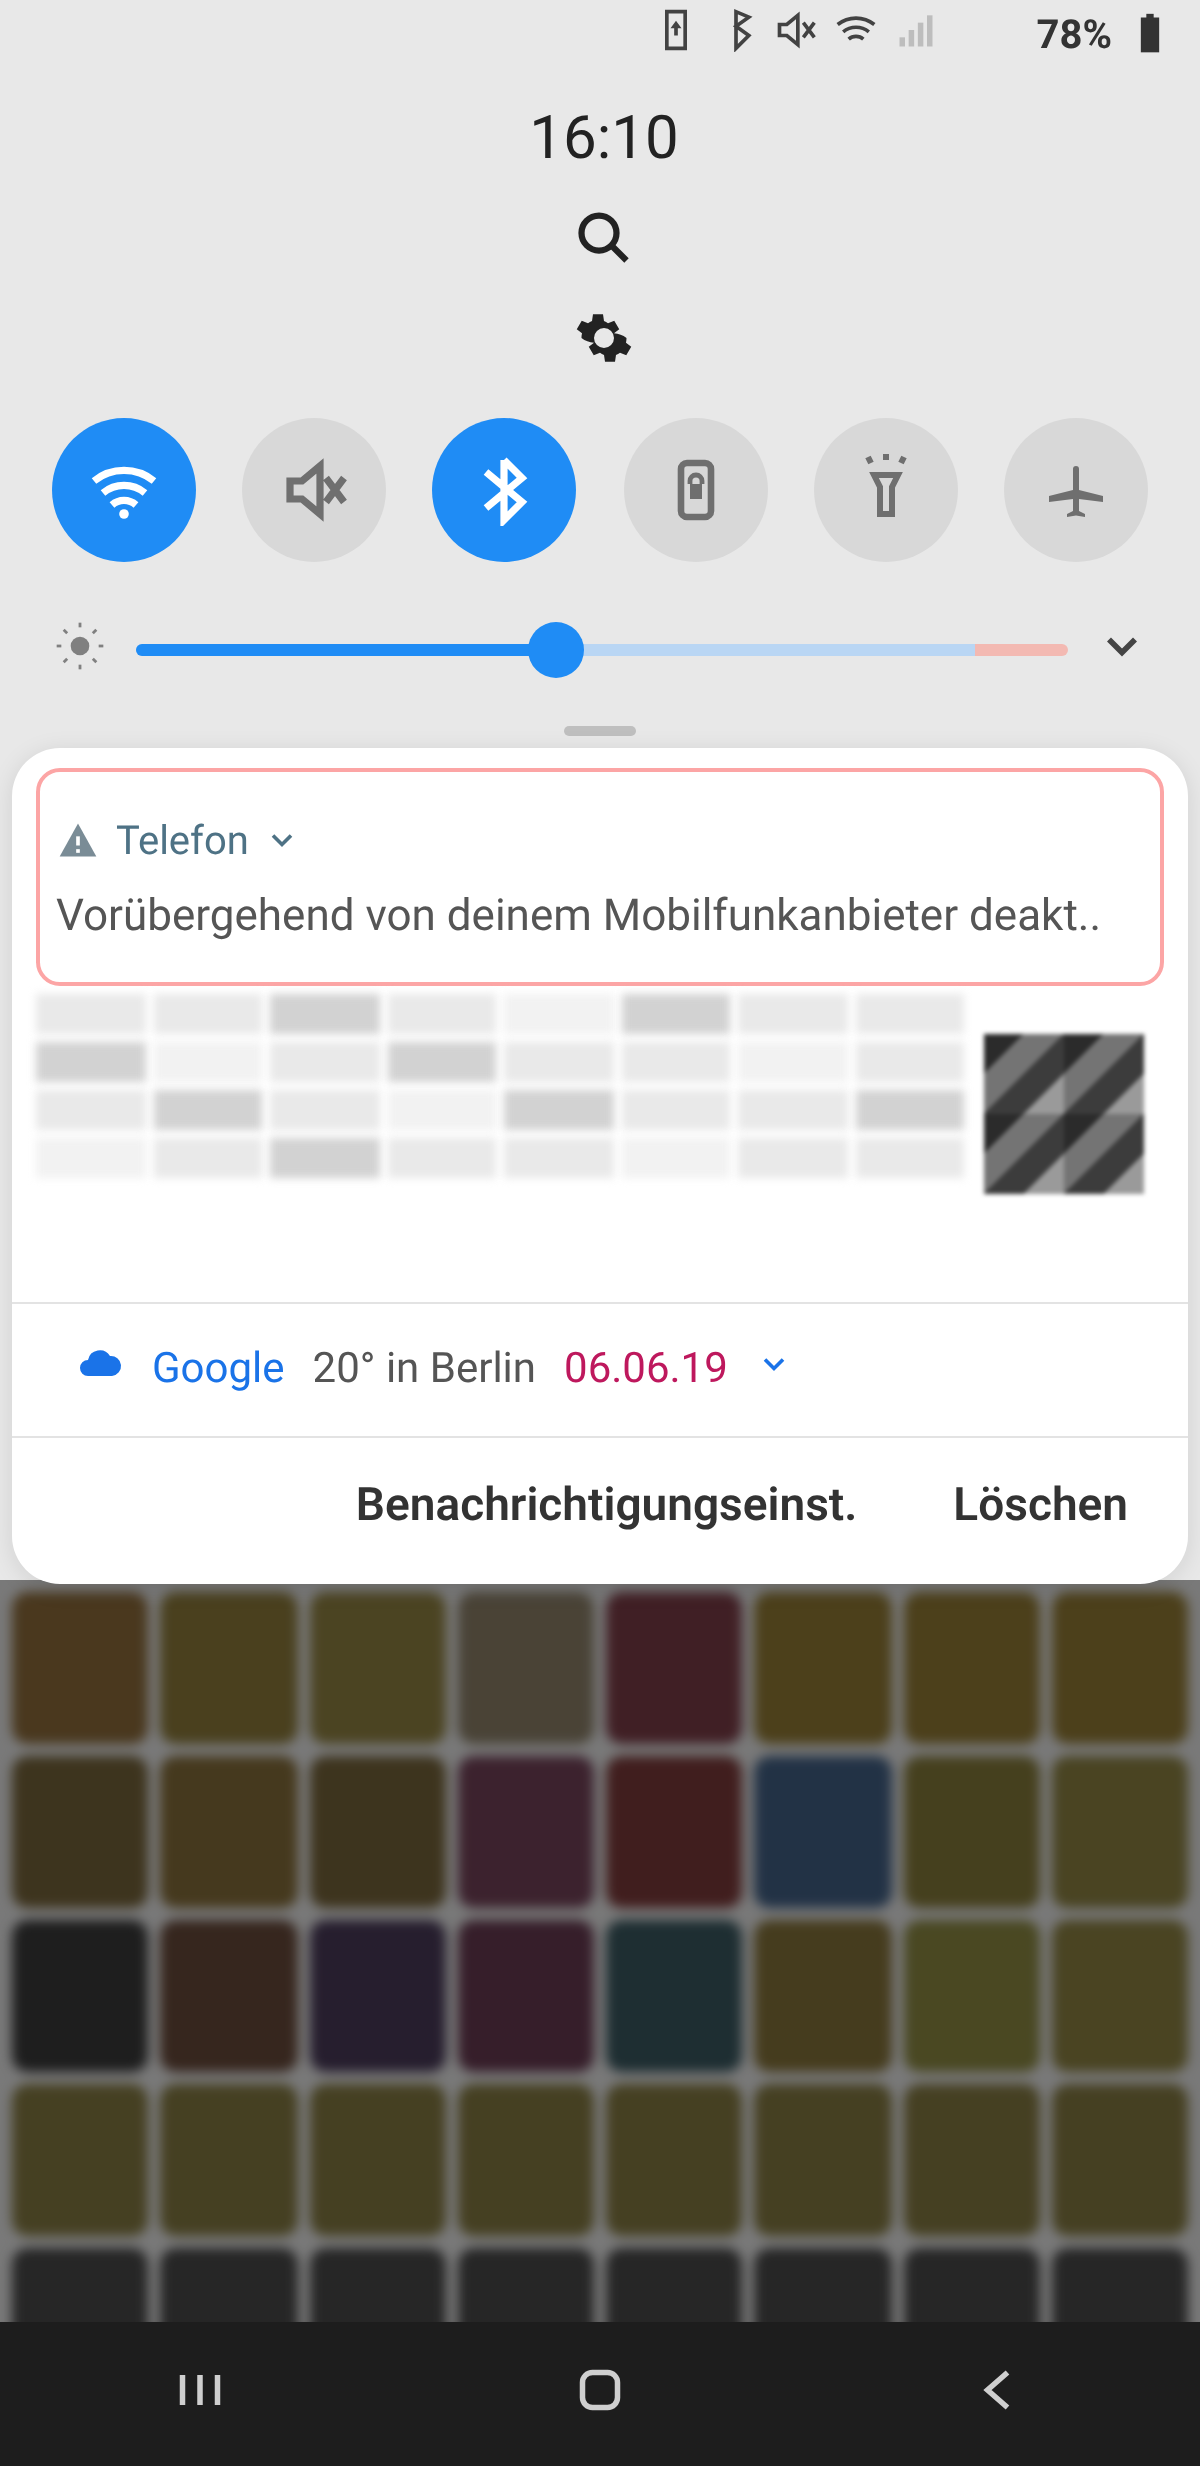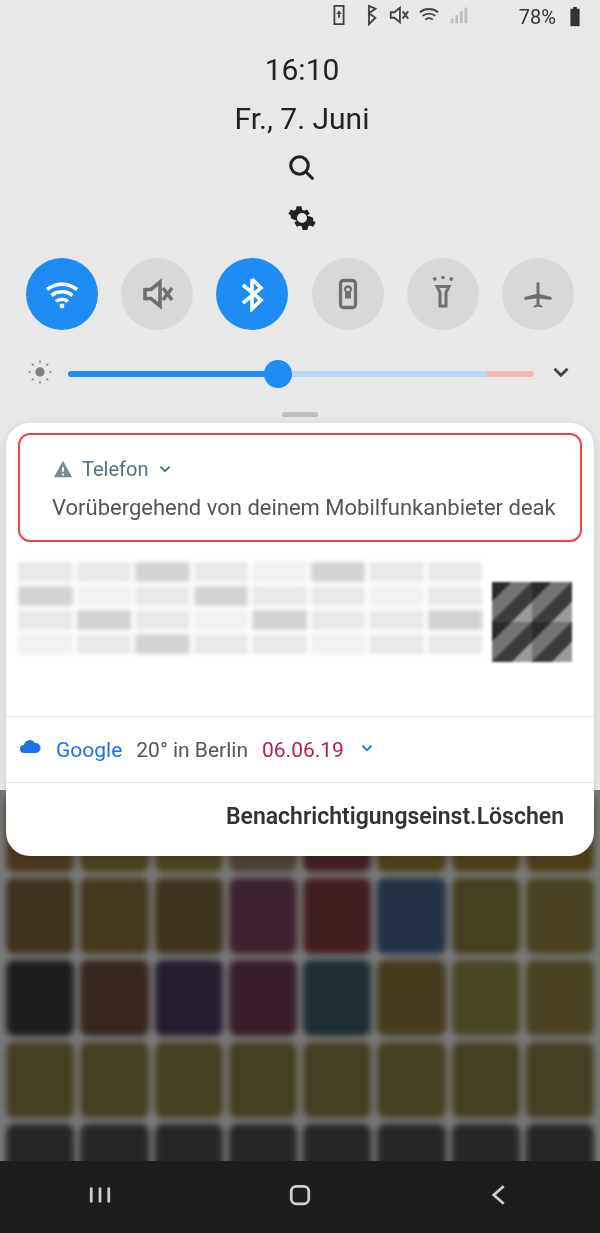--- a/index.html
+++ b/index.html
@@ -16,21 +16,21 @@
     height: 34px;
     display: flex;
     align-items: center;
     justify-content: flex-end;
     padding: 0 14px;
     gap: 8px;
     color: #424242;
     font-size: 20px;
   }
   .status-bar svg { width: 22px; height: 22px; fill: #424242; }
-  .battery-pct { font-size: 20px; font-weight: 400; color:#333;margin-left:41px;}
+  .battery-pct { font-size: 20px; font-weight: 700; color:#333;margin-left:41px;}
   .battery-icon-wrap { display:inline-flex; align-items:center; }
   
   .header {
     display: flex;
     align-items: center;
     padding: 18px 22px 8px 26px;
     gap: 14px;
     flex-direction: column;
   }
   .clock { font-size: 30px; color:#222; }
@@ -81,24 +81,24 @@
   }
   
   .card {
     background:#fff;
     border-radius: 24px;
     margin: 0 6px;
     box-shadow: 0 2px 12px rgba(0,0,0,.10);
     overflow:hidden;
   }
   .notif {
-    padding: 22px 24px 20px 32px;
-    border: 2px solid #ef4444;
+    padding: 22px 24px 20px 8px;
+    border: 2px solid #fca5a5;
     border-radius: 12px;
-    margin: 10px 12px 20px 12px;
+    margin: 10px 12px 4px 12px;
   }
   .notif-hdr {
     display:flex; align-items:center; gap:8px;
     color:#4e7285; font-size:20px; margin-bottom:14px;
   }
   .notif-hdr svg.app { width:22px; height:22px; fill:#7a8c96; }
   .notif-hdr svg.chev { width:18px; height:18px; fill:#4e7285; }
   .notif-title { font-size:26px; font-weight:600; color:#111; margin-bottom:8px;}
   .notif-body  { font-size:22px; color:#555; white-space:nowrap; overflow:hidden; text-overflow:clip;}
   
@@ -115,31 +115,31 @@
     width:80px; height:80px; margin:20px 10px 0 10px;
     background:
       linear-gradient(135deg,#2b2b2b 25%,#747474 25% 50%,#3c3c3c 50% 75%,#9a9a9a 75%);
     background-size: 40px 40px;
     filter: blur(1px);
   }
   .divider { height:1px; background:#e3e3e3; }
   
   .grow {
     display:flex; align-items:center; gap:14px;
-    padding: 18px 12px;
+    padding: 18px 32px;
     font-size:21px;
   }
   .grow .gicon svg{ width:24px; height:24px; fill:#1a73e8;}
   .glabel{ color:#1a73e8;}
   .gtemp{ color:#555;}
   .gdate{ color:#be185d;}
   .grow .chev svg{width:18px;height:18px;fill:#1a73e8;}
   
   .card-footer {
-    display:flex; justify-content:flex-end; 
+    display:flex; justify-content:flex-end; gap:48px;
     padding: 20px 30px 26px 30px;
     font-size:23px; font-weight:600; color:#333;
   }
   
   .bg-dim {
     position:absolute; left:0; right:0; bottom:0;
     top: 790px;
     background: rgba(30,30,30,.55);
     z-index:-1;
   }
@@ -222,21 +222,20 @@
   <span class="battery-icon-wrap">
     <svg viewBox="0 0 24 24">
         <rect x="7" y="3" width="10" height="19" fill="#333"></rect>
         <rect x="10" y="1" width="4" height="3" fill="#333"></rect>
       </svg>
   </span>
 </div>
 
 <div class="header">
   <div class="clock">16:10</div>
-  <div class="date">Fr., 7. Juni</div>
   <div class="hdr-icon">
     <svg viewBox="0 0 24 24">
         <circle cx="10" cy="10" r="7" fill="none" stroke="#222" stroke-width="2.5"></circle>
         <line x1="15" y1="15" x2="21" y2="21" stroke="#222" stroke-width="2.5"></line>
       </svg>
   </div>
   <div class="hdr-icon">
     <svg viewBox="0 0 24 24">
         <path d="M12 8a4 4 0 1 0 0 8 4 4 0 0 0 0-8zm9 4a9 9 0 0 1-.2 1.9l2.1 1.6-2 3.4-2.5-1a7 7 0 0 1-1.6.9l-.4 2.7h-4l-.4-2.7a7 7 0 0 1-1.6-.9l-2.5 1-2-3.4 2.1-1.6A9 9 0 0 1 3 12a9 9 0 0 1 .2-1.9L1.1 8.5l2-3.4 2.5 1a7 7 0 0 1 1.6-.9L7.6 2.5h4l.4 2.7a7 7 0 0 1 1.6.9l2.5-1 2 3.4-2.1 1.6A9 9 0 0 1 21 12z"></path>
       </svg>

